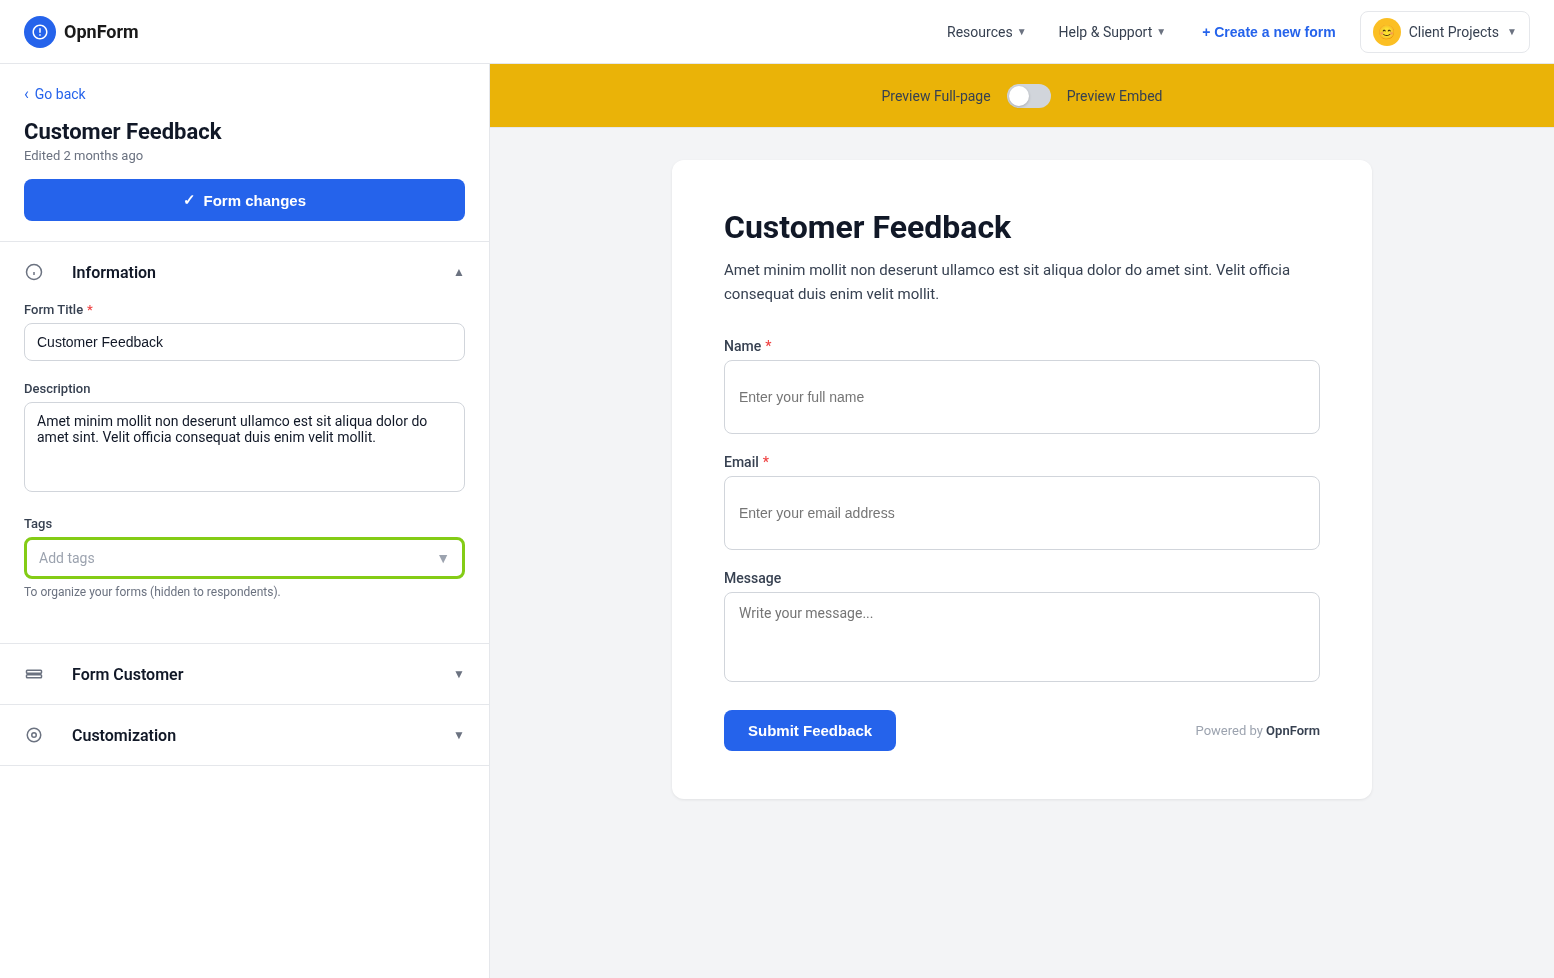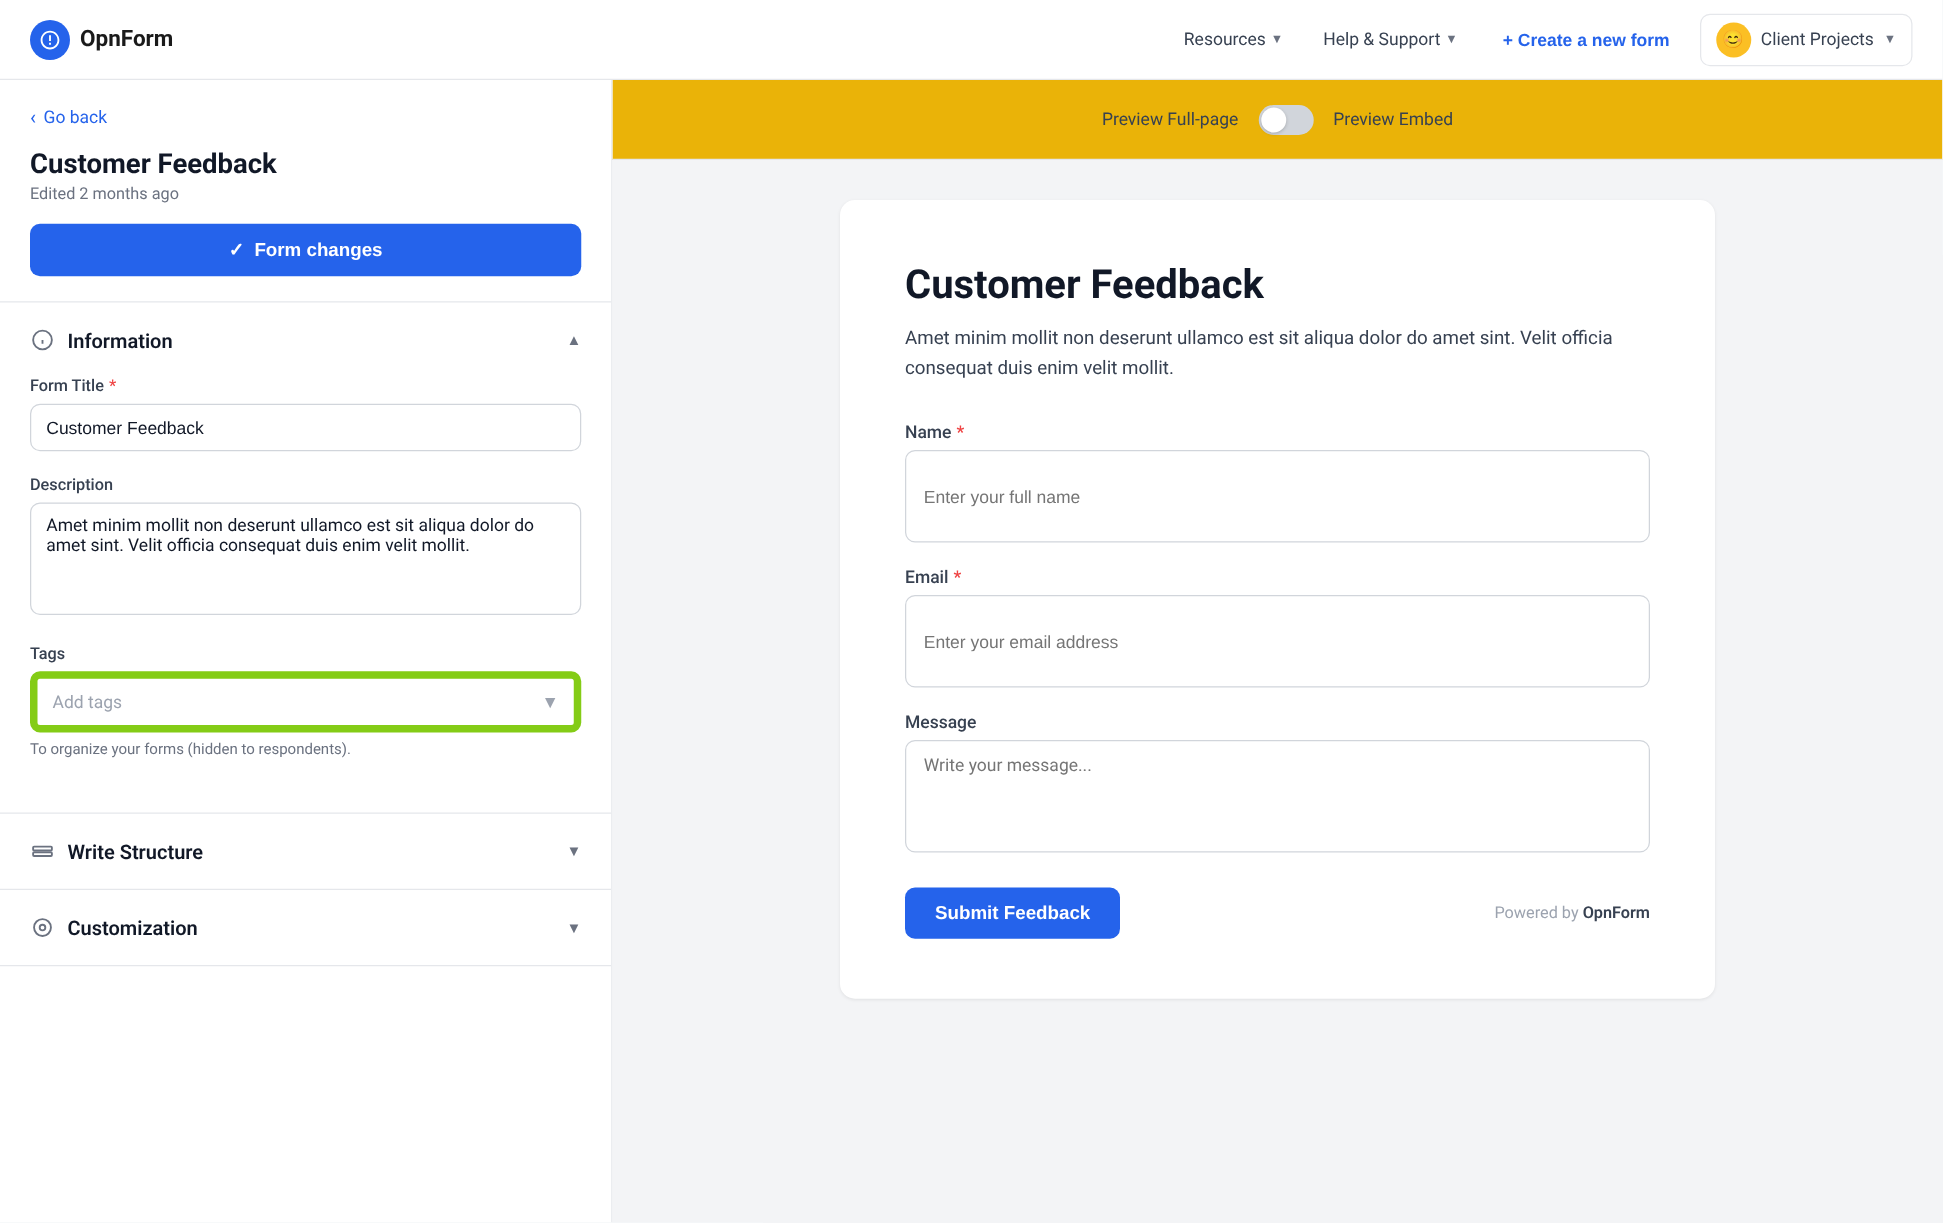--- a/index.html
+++ b/index.html
@@ -46,39 +46,39 @@
       border: none; border-radius: 8px; font-size: 15px; font-weight: 600;
       cursor: pointer; display: flex; align-items: center; justify-content: center; gap: 8px;
     }
 
     
     .section { border-bottom: 1px solid #e5e7eb; }
     .section-header {
       display: flex; align-items: center; justify-content: space-between;
       padding: 20px 24px; cursor: pointer;
     }
-    .section-header-left { display: flex; align-items: center; gap: 10px; font-size: 16px; font-weight: 600; color: #111827; }
+    .section-header-left { display: flex; align-items: center; gap: 28px; font-size: 16px; font-weight: 600; color: #111827; }
     .section-icon { width: 20px; height: 20px; display: flex; align-items: center; justify-content: center; color: #6b7280; }
     .chevron-icon { color: #6b7280; font-size: 12px; }
 
     
     .section-content { padding: 0 24px 24px; }
     .field-group { margin-bottom: 20px; }
     .field-label { font-size: 13px; font-weight: 500; color: #374151; margin-bottom: 6px; display: flex; align-items: center; gap: 4px; }
     .required-star { color: #ef4444; }
     .field-input {
       width: 100%; padding: 10px 12px; border: 1px solid #d1d5db; border-radius: 8px;
       font-size: 14px; color: #111827; outline: none;
     }
     .field-textarea {
       width: 100%; padding: 10px 12px; border: 1px solid #d1d5db; border-radius: 8px;
       font-size: 14px; color: #111827; outline: none; resize: none; height: 90px; font-family: inherit;
     }
     .tags-select {
-      width: 100%; padding: 10px 12px; border: 6px solid #84cc16; border-radius: 8px;
+      width: 100%; padding: 10px 12px; border: 3px solid #84cc16; border-radius: 8px;
       font-size: 14px; color: #9ca3af; display: flex; align-items: flex-end; justify-content: space-between;
       cursor: pointer;
     }
     .field-hint { font-size: 12px; color: #6b7280; margin-top: 6px; }
     .copy-btn {
       width: 100%; padding: 11px; border: 1px solid #d1d5db; border-radius: 8px;
       background: #fff; color: #374151; font-size: 14px; font-weight: 500;
       cursor: pointer; display: flex; align-items: center; justify-content: center; gap: 8px;
       margin-top: 8px;
     }
@@ -218,21 +218,21 @@
 
     <div class="section">
       <div class="section-header">
         <div class="section-header-left">
           <div class="section-icon">
             <svg width="18" height="18" viewBox="0 0 24 24" fill="none" stroke="#6b7280" stroke-width="2">
               <rect x="2" y="7" width="20" height="4" rx="1"></rect>
                 <rect x="2" y="13" width="20" height="4" rx="1"></rect>
             </svg>
           </div>
-          <span>Write Structure</span>
+          <span>Form Customer</span>
         </div>
         <span class="chevron-icon">▼</span>
       </div>
     </div>
 
     <div class="section">
       <div class="section-header">
         <div class="section-header-left">
           <div class="section-icon">
             <svg width="18" height="18" viewBox="0 0 24 24" fill="none" stroke="#6b7280" stroke-width="2">

